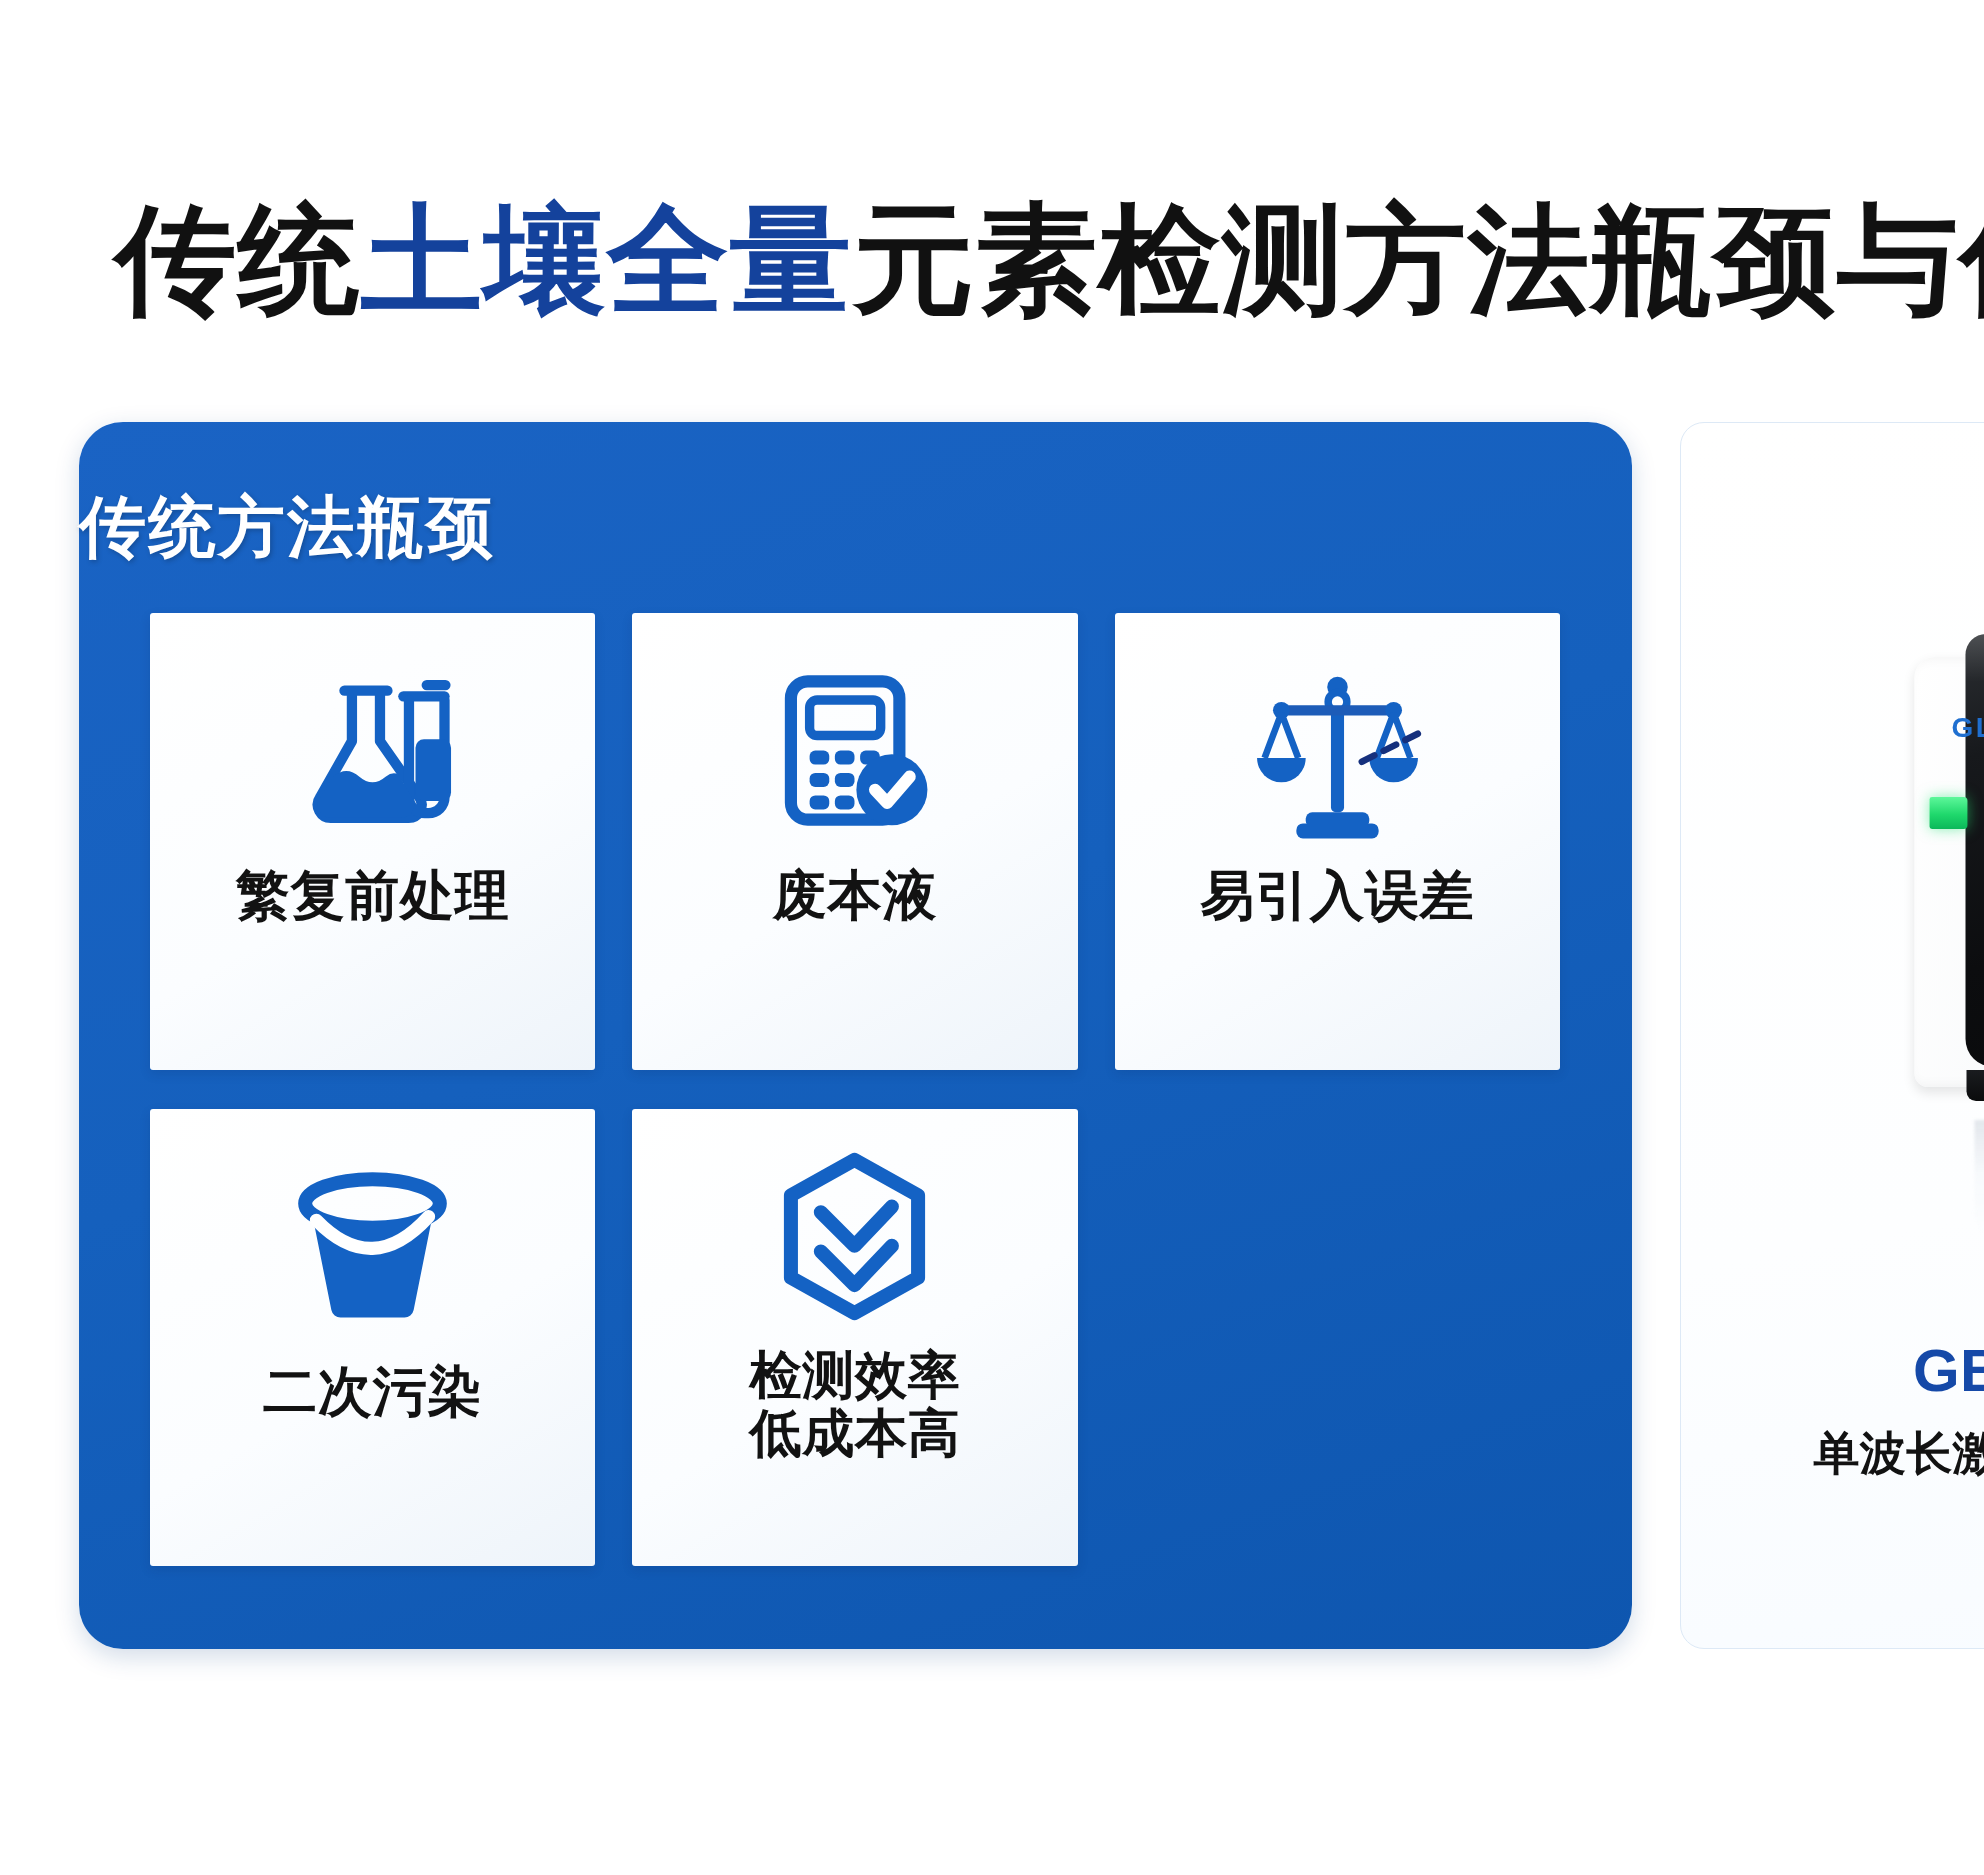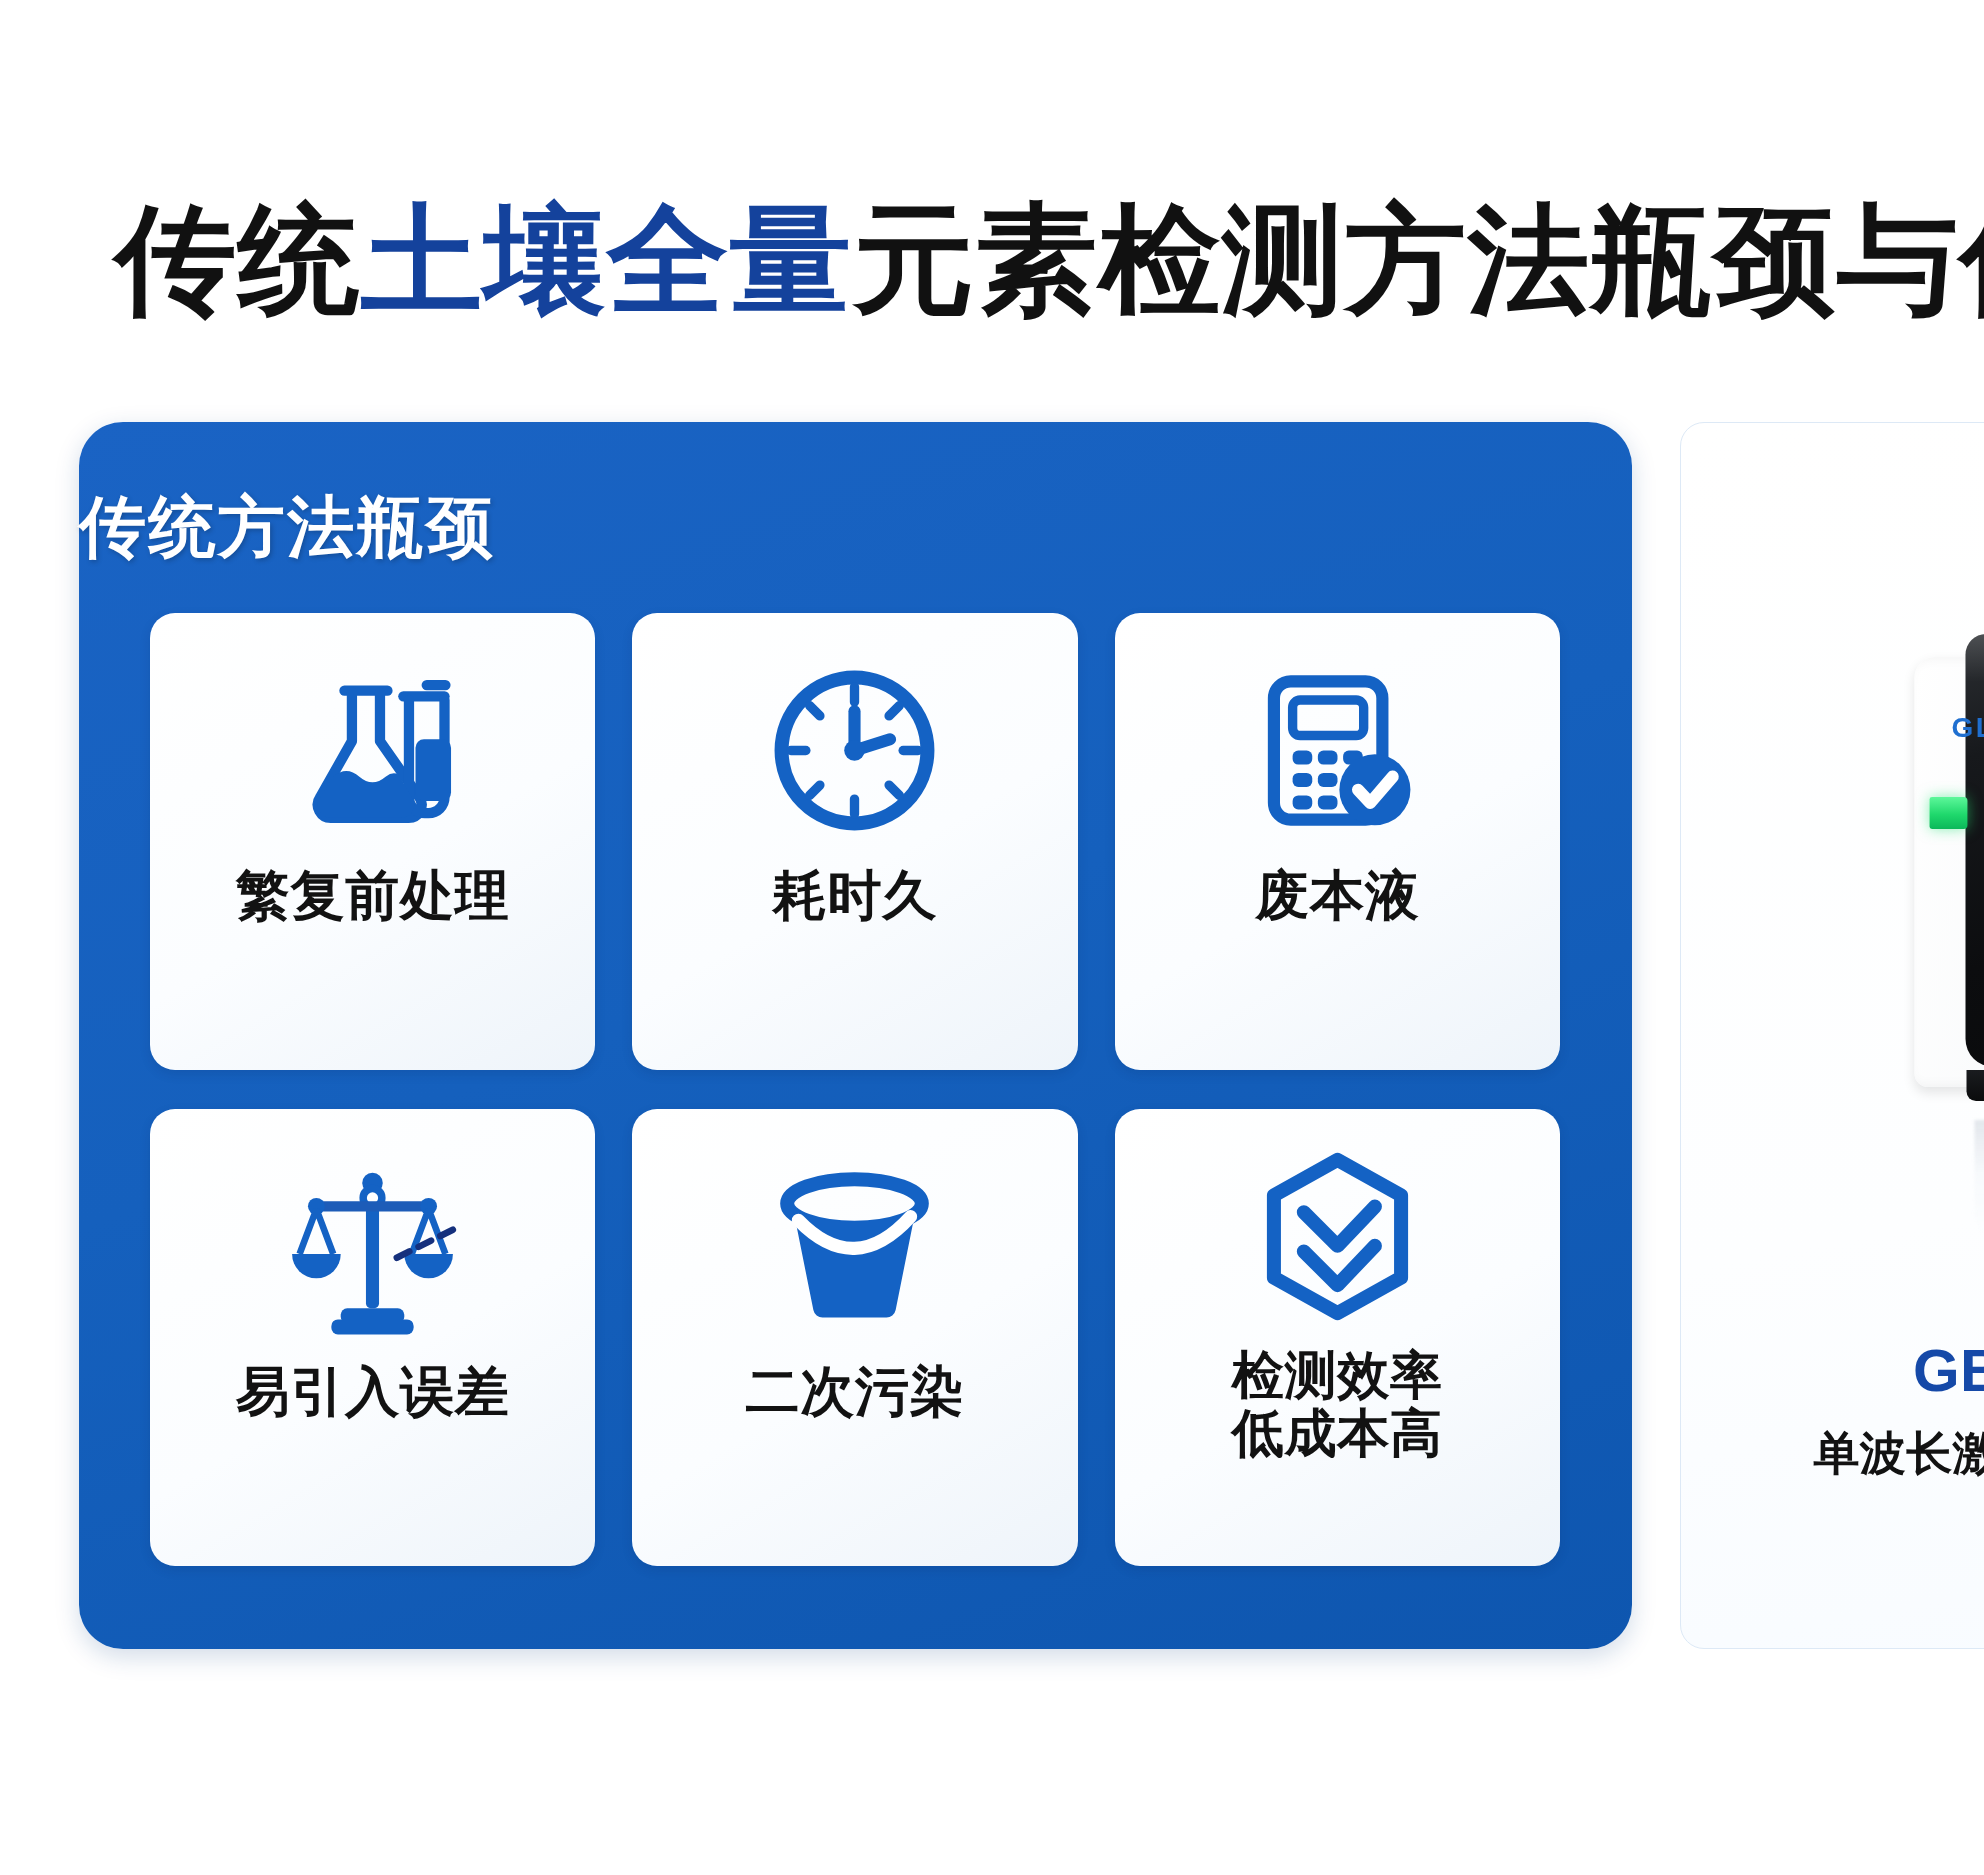--- a/index.html
+++ b/index.html
@@ -71,21 +71,21 @@
     top: 191px;
     width: 1410px;
     display: grid;
     grid-template-columns: repeat(3, 1fr);
     grid-template-rows: repeat(2, 457px);
     gap: 39px 37px;
   }
 
   .card {
     background: linear-gradient(150deg, #ffffff 0%, #fbfdff 55%, #eef4fa 100%);
-    border-radius: 25px;
+    border-radius: 3px;
     position: relative;
     display: flex;
     flex-direction: column;
     align-items: center;
     justify-content: flex-start;
     padding-top: 44px;
     box-shadow: 0 4px 10.3px rgba(0,30,80,0.13);
   }
   .card-icon {
     width: 187px;
@@ -256,43 +256,20 @@
               <path d="M139 46 v104 a17 17 0 0 0 17 17 h4 a17 17 0 0 0 17 -17 V46"></path>
               <path d="M158 30 h20"></path>
             </g>
             <path d="M58 128 q14 -12 28 0 q14 12 28 0 q8 -6 14 -2 l14 24 a14 14 0 0 1 -12 22 H56 a14 14 0 0 1 -12 -22 z" fill="#1462c4"></path>
             <rect x="146" y="88" width="38" height="66" rx="9" fill="#1462c4"></rect>
           </svg>
         </div>
         <div class="card-label">繁复前处理</div>
       </div>
 
-      <div class="card">
-        <div class="card-icon">
-          <svg viewBox="0 0 200 200">
-            <circle cx="100" cy="100" r="78" fill="none" stroke="#1462c4" stroke-width="15"></circle>
-            <g stroke="#1462c4" stroke-width="10" stroke-linecap="round">
-              <line x1="100" y1="32" x2="100" y2="48"></line>
-              <line x1="100" y1="152" x2="100" y2="168"></line>
-              <line x1="32" y1="100" x2="48" y2="100"></line>
-              <line x1="152" y1="100" x2="168" y2="100"></line>
-              <line x1="52" y1="52" x2="63" y2="63"></line>
-              <line x1="137" y1="137" x2="148" y2="148"></line>
-              <line x1="148" y1="52" x2="137" y2="63"></line>
-              <line x1="63" y1="137" x2="52" y2="148"></line>
-            </g>
-            <g stroke="#1462c4" stroke-width="13" stroke-linecap="round">
-              <line x1="100" y1="100" x2="100" y2="58"></line>
-              <line x1="100" y1="100" x2="138" y2="88"></line>
-            </g>
-            <circle cx="100" cy="100" r="11" fill="#1462c4"></circle>
-          </svg>
-        </div>
-        <div class="card-label">耗时久</div>
-      </div>
 
       <div class="card">
         <div class="card-icon">
           <svg viewBox="0 0 200 200">
             <rect x="32" y="26" width="116" height="148" rx="18" fill="none" stroke="#1462c4" stroke-width="13"></rect>
             <rect x="52" y="46" width="76" height="38" rx="8" fill="none" stroke="#1462c4" stroke-width="10"></rect>
             <g fill="#1462c4">
               <rect x="52" y="100" width="21" height="15" rx="6"></rect>
               <rect x="79" y="100" width="21" height="15" rx="6"></rect>
               <rect x="106" y="100" width="21" height="15" rx="6"></rect>

